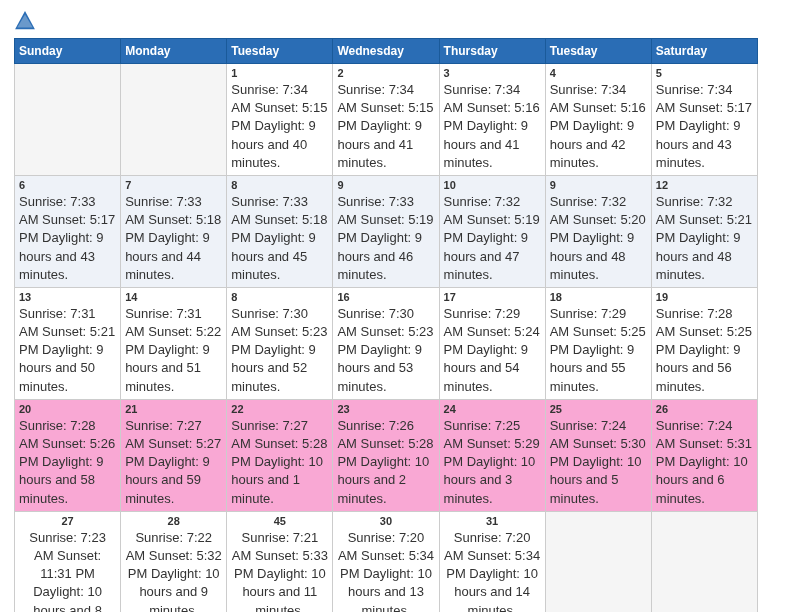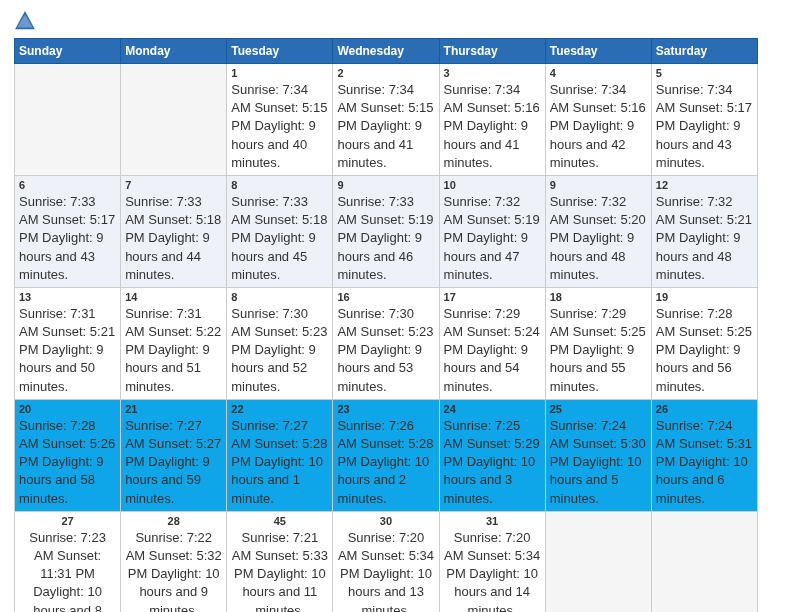--- a/index.html
+++ b/index.html
@@ -103,21 +103,21 @@
     }
     tr:nth-child(even) td:not(.empty) {
       background: #f0f4fa;
     }
     .calendar tbody tr:nth-child(1) td { background: #fff; }
     .calendar tbody tr:nth-child(1) td.empty { background: #f5f5f5; }
     .calendar tbody tr:nth-child(2) td { background: #eef2f8; }
     .calendar tbody tr:nth-child(2) td.empty { background: #f5f5f5; }
     .calendar tbody tr:nth-child(3) td { background: #fff; margin-left: 48px; }
     .calendar tbody tr:nth-child(3) td.empty { background: #f5f5f5; }
-    .calendar tbody tr:nth-child(4) td { background: #0ea5e9; }
+    .calendar tbody tr:nth-child(4) td { background: #f9a8d4; }
     .calendar tbody tr:nth-child(4) td.empty { background: #f5f5f5; }
     .calendar tbody tr:nth-child(5) td { background: #fff; text-align: center; }
     .calendar tbody tr:nth-child(5) td.empty { background: #f5f5f5; }
   </style>
 </head>
 <body>
 
 <div class="page">
   <div class="header">
     <div class="logo">

